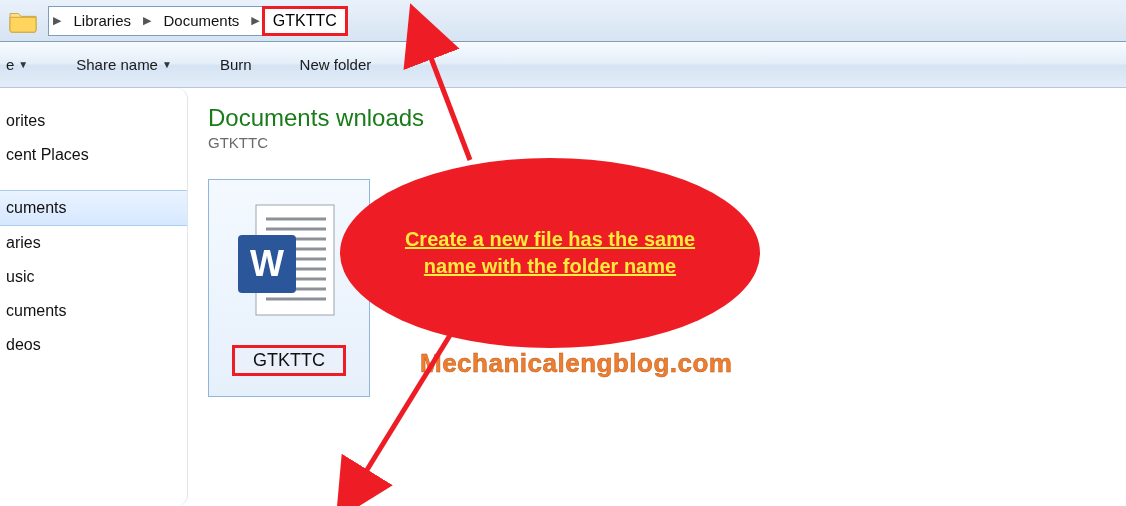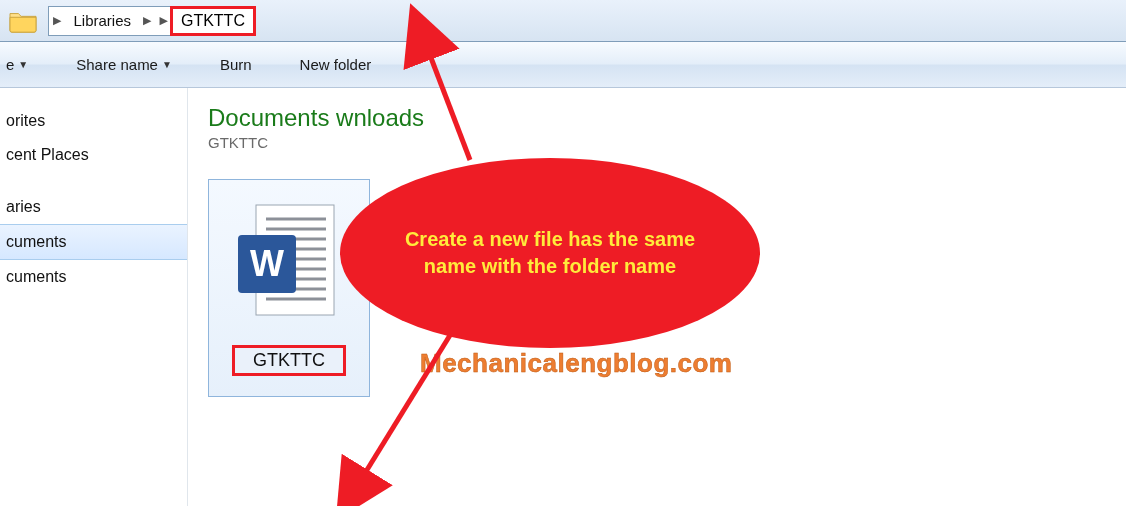--- a/index.html
+++ b/index.html
@@ -36,21 +36,21 @@
     display: flex; align-items: center; gap: 48px;
     padding-left: 6px; font-size: 15px; color: #1a1a1a;
   }
   .tbtn { display: flex; align-items: center; gap: 4px; cursor: default; }
   .tbtn .dd { font-size: 10px; color: #333; }
 
   
   .main { display: flex; height: calc(506px - 42px - 46px); }
   .sidebar {
     width: 188px; border-right: 1px solid #e0e6ec; padding-top: 16px;
-    font-size: 16px; color: #111;
+    font-size: 16px; color: #111; border-radius: 11px;
   }
   .sidebar .item { padding: 8px 0 8px 6px; }
   .sidebar .item.sel { background: linear-gradient(#eaf3ff,#d6e8ff); border-top:1px solid #a9cdee; border-bottom:1px solid #a9cdee; }
   .sidebar .gap { height: 18px; }
 
   .content { flex: 1; padding: 16px 0 0 20px; position: relative; }
   .lib-title { font-size: 24px; color: #1a7b1a; }
   .lib-sub { font-size: 15px; color: #6a6a6a; margin-top: 2px; }
 
   .file-tile {
@@ -76,20 +76,21 @@
     position: absolute;
     left: 340px; top: 158px;
     width: 420px; height: 190px;
     background: #ee1c25;
     border-radius: 50%;
     display: flex; align-items: center; justify-content: center;
     text-align: center;
     color: #ffeb3b; font-weight: bold; font-size: 20px; line-height: 1.35;
     padding: 0 50px;
     z-index: 5;
+    text-decoration: underline;
   }
   .watermark {
     position: absolute; left: 420px; top: 348px;
     font-size: 26px; font-weight: bold;
     color: #ed7d31;
     -webkit-text-stroke: 0.5px #c05a12;
     letter-spacing: 0.5px;
     z-index: 3;
   }
 
@@ -103,20 +104,21 @@
   <span class="folder-ico">
     <svg viewBox="0 0 32 28">
       <path d="M2 6 h9 l3 3 h16 v15 a2 2 0 0 1 -2 2 H4 a2 2 0 0 1 -2 -2 Z" fill="#ffe08a" stroke="#c8a23c"></path>
       <path d="M2 10 h28 v14 a2 2 0 0 1 -2 2 H4 a2 2 0 0 1 -2 -2 Z" fill="#ffd55e" stroke="#c8a23c"></path>
     </svg>
   </span>
   <div class="breadcrumb">
     <span class="sep">▶</span>
     <span class="crumb">Libraries</span>
     <span class="sep">▶</span>
+    <span class="crumb">Documents</span>
     <span class="sep">▶</span>
   </div>
   <span class="crumb-last">GTKTTC</span>
 </div>
 
 <div class="toolbar">
   <span class="tbtn">
     <span>e</span>
     <span class="dd">▼</span>
   </span>
@@ -130,23 +132,25 @@
   <span class="tbtn">
     <span>New folder</span>
   </span>
 </div>
 
 <div class="main">
   <div class="sidebar">
     <div class="item">orites</div>
     <div class="item">cent Places</div>
     <div class="gap"></div>
+    <div class="item sel">cuments</div>
     <div class="item">aries</div>
-    <div class="item sel">cuments</div>
+    <div class="item">usic</div>
     <div class="item">cuments</div>
+    <div class="item">deos</div>
   </div>
 
   <div class="content">
     <div class="lib-title">Documents wnloads</div>
     <div class="lib-sub">GTKTTC</div>
 
     <div class="file-tile">
       <span class="doc-icon">
         <svg viewBox="0 0 110 130">
           <rect x="22" y="4" width="78" height="110" fill="#fff" stroke="#9aa5b1"></rect>

